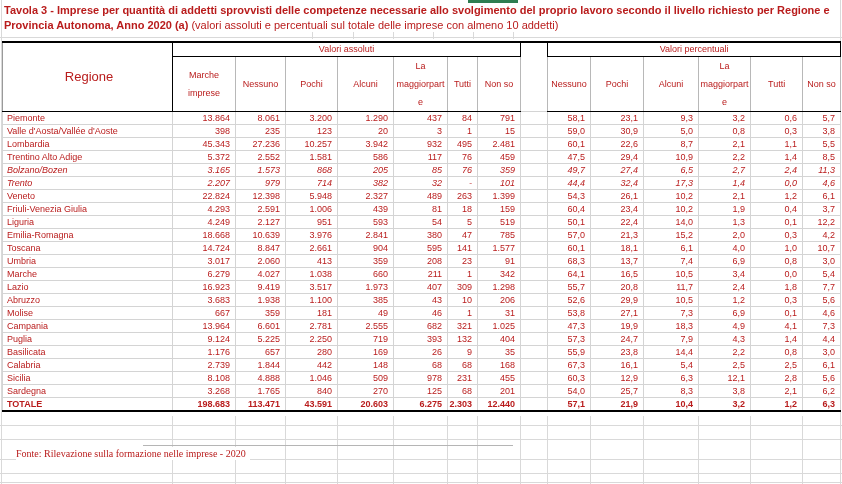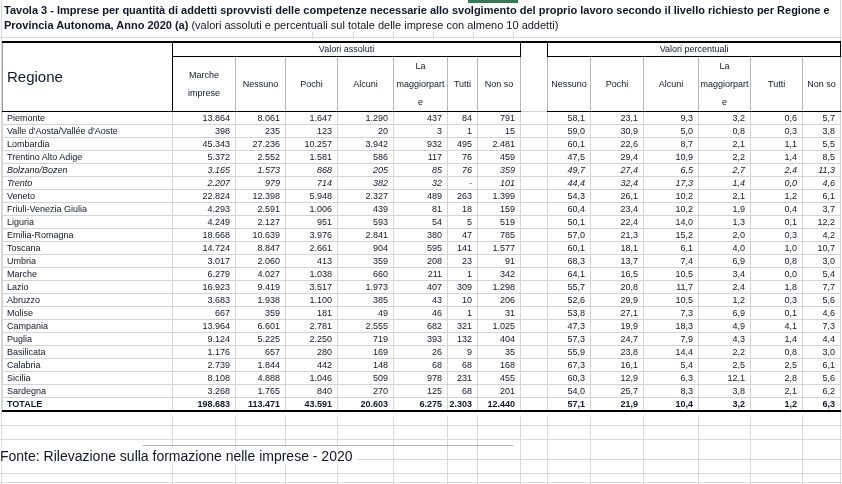--- a/index.html
+++ b/index.html
@@ -1,48 +1,48 @@
 <!DOCTYPE html>
 <html><head>
 <meta charset="utf-8">
 <style>
   * { box-sizing: border-box; }
   html,body { margin:0; padding:0; background:#f3f3f3; }
   .canvas {
     position:relative; width:842px; height:484px; background:#ffffff;
-    font-family:"Liberation Sans", sans-serif; color:#0f172a; overflow:hidden;
+    font-family:"Liberation Sans", sans-serif; color:#b91c1c; overflow:hidden;
   }
   .green-bar { position:absolute; left:468px; top:0; width:50px; height:3px; }
   .title { position:absolute; left:4px; top:3px; width:834px; font-size:11px; font-weight:bold; line-height:15px; }
   .title .normal { font-weight:normal; }
   .vline { position:absolute; width:1px; background:#d9d9d9; }
   .hline { position:absolute; height:1px; background:#d9d9d9; left:0; width:842px; }
   .hline.partial { left:143px; width:370px; background:#b5b5b5; }
 
   table.main {
     position:absolute; left:2px; top:41px; width:838px;
     border-collapse:collapse; table-layout:fixed; font-size:9px;
     border-top:2px solid #000; border-left:1px solid #9a9a9a; border-right:1px solid #9a9a9a;
   }
   thead th { font-weight:normal; text-align:center; vertical-align:middle; padding:0 1px; overflow:hidden;margin-left:16px; }
   th.regione {
-    text-align:left; vertical-align:middle; padding-left:4px;
-    border-right:1px solid #000; border-bottom:1px solid #000; font-size:15px;
+    text-align:center; vertical-align:middle; padding-left:4px;
+    border-right:1px solid #000; border-bottom:1px solid #000; font-size:13px;
   }
   .group-row th.group { height:14px; border-bottom:1px solid #000; border-left:1px solid #000; border-right:1px solid #000; }
   .group-row th.spacer { border:none; }
   .label-row th { height:42px; border-bottom:1px solid #000; border-left:1px solid #b8b8b8; border-right:1px solid #b8b8b8; overflow-wrap:anywhere; line-height:18px; }
   tbody td {
     height:12.4px; line-height:12px; border:1px solid #d4d4d4;
     text-align:right; padding:0 5px 0 1px; overflow:hidden; white-space:nowrap;
   }
   tbody td.region { text-align:left; padding:0 1px 0 4px; }
   tbody tr.italic td { font-style:italic; }
   tbody tr.total td { font-weight:bold; border-top:1px solid #000; border-bottom:2px solid #000; }
-  .note { position:absolute; left:0; font-size:14px; background:#fff; padding:1px 4px 1px 0; white-space:nowrap; }
+  .note { position:absolute; left:16px; font-size:10px; background:#fff; padding:1px 4px 1px 0; white-space:nowrap;font-family:Liberation Serif, serif; }
 </style>
 </head>
 <body>
 
 <div class="canvas">
 
   <div class="vline" style="left:1px; top:0; height:484px;"></div>
   <div class="vline" style="left:840px; top:0; height:484px;"></div>
 
   <div class="green-bar" style="background: rgb(46, 125, 81);"></div>
@@ -121,21 +121,21 @@
         <th>La maggiorparte</th>
         <th>Tutti</th>
         <th>Non so</th>
       </tr>
     </thead>
     <tbody>
         <tr>
           <td class="region">Piemonte</td>
           <td class="num">13.864</td>
           <td class="num">8.061</td>
-          <td class="num">1.647</td>
+          <td class="num">3.200</td>
           <td class="num">1.290</td>
           <td class="num">437</td>
           <td class="num">84</td>
           <td class="num">791</td>
           <td class="spacer"></td>
           <td class="num">58,1</td>
           <td class="num">23,1</td>
           <td class="num">9,3</td>
           <td class="num">3,2</td>
           <td class="num">0,6</td>

